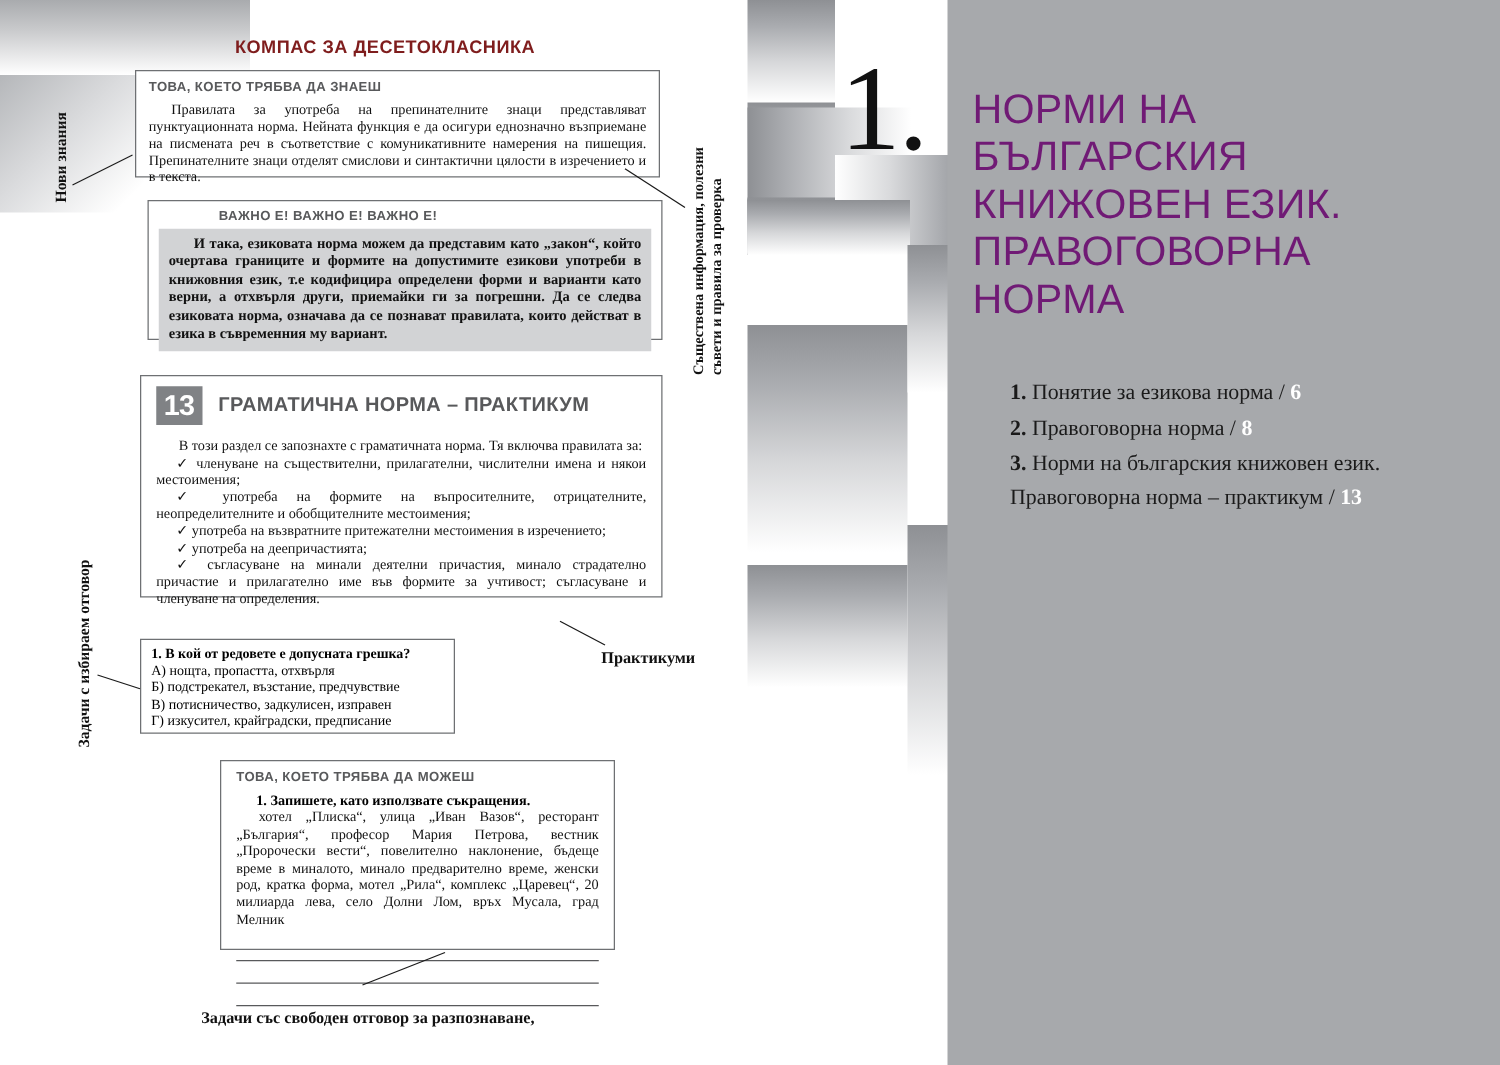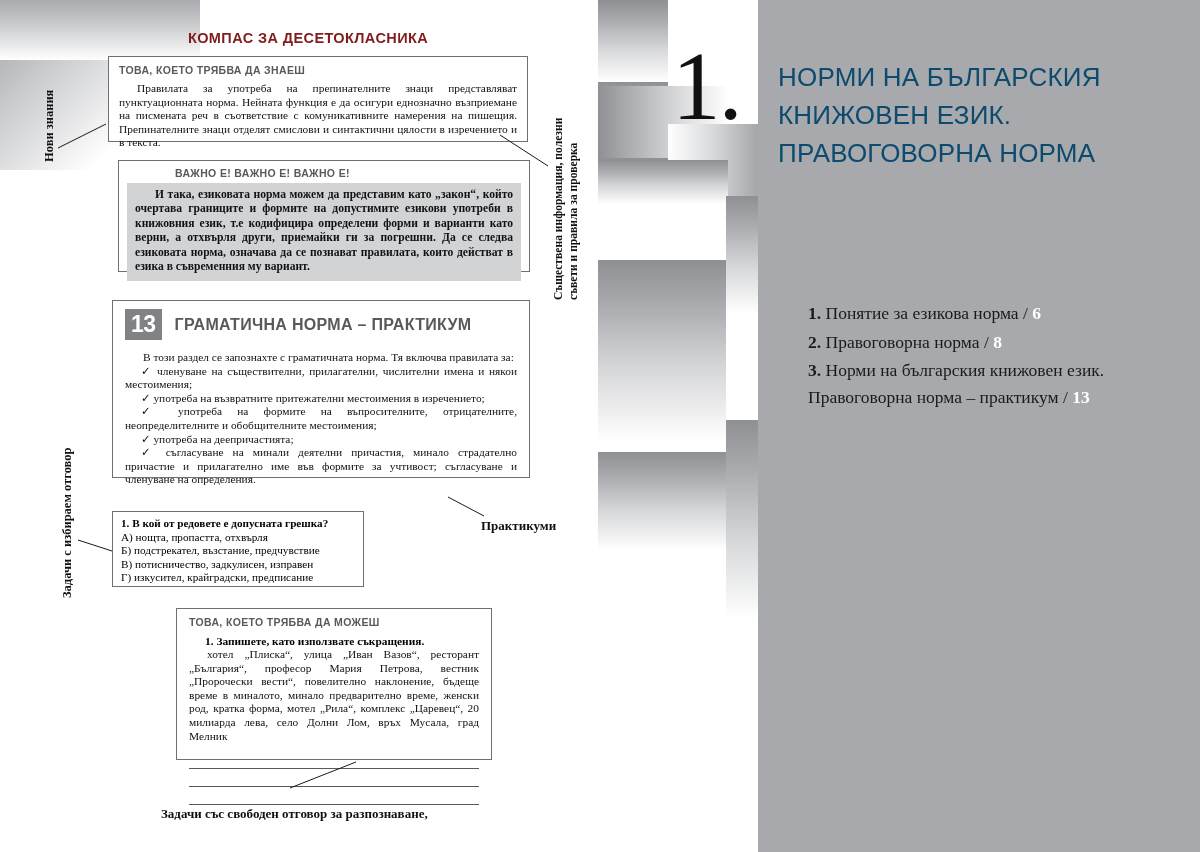--- a/index.html
+++ b/index.html
@@ -27,24 +27,24 @@
   .gb-h{background:linear-gradient(90deg,#8e9094 0%, #a9abaf 22%, #d9dadc 62%, #ffffff 100%);}
   
   .gb-hr{background:linear-gradient(90deg,#ffffff 0%, #d9dadc 40%, #a9abaf 78%, #8e9094 100%);}
 
   
   #right-panel{
     position:absolute;left:758px;top:0;width:442px;height:852px;
     background:#a7a9ac;
   }
   #chapter-title{
-    position:absolute;left:20px;top:58px;width:400px;
-    color:#0c4a6e;
+    position:absolute;left:20px;top:68px;width:400px;
+    color:#701a75;
     font-family:"Liberation Sans", sans-serif;
-    font-size:26px;line-height:38px;font-weight:400;letter-spacing:0.2px;
+    font-size:33px;line-height:38px;font-weight:400;letter-spacing:0.2px;
   }
   #toc{
     position:absolute;left:50px;top:300px;width:380px;
     font-family:"Liberation Serif", serif;
     color:#1a1a1a;font-size:17.5px;line-height:26.5px;
   }
   #toc .num{font-weight:bold;}
   #toc .pg{color:#ffffff;font-weight:bold;}
   #toc .row{margin-bottom:2px;}
 
@@ -206,22 +206,22 @@
   </div>
 
   <div class="box" id="box-praktikum">
     <div>
       <span id="badge13">13</span>
       <span id="praktikum-title">ГРАМАТИЧНА НОРМА – ПРАКТИКУМ</span>
     </div>
     <div id="praktikum-body" class="body-txt">
       <span class="ind">В този раздел се запознахте с граматичната норма. Тя включва правилата за:</span>
       <span class="li">членуване на съществителни, прилагателни, числителни имена и някои местоимения;</span>
+      <span class="li">употреба на формите на въпросителните, отрицателните, неопределителните и обобщителните местоимения;</span>
       <span class="li">употреба на възвратните притежателни местоимения в изречението;</span>
-      <span class="li">употреба на формите на въпросителните, отрицателните, неопределителните и обобщителните местоимения;</span>
       <span class="li">употреба на деепричастията;</span>
       <span class="li">съгласуване на минали деятелни причастия, минало страдателно причастие и прилагателно име във формите за учтивост; съгласуване и членуване на определения.</span>
     </div>
   </div>
 
   <div class="box" id="box-quiz">
     <span class="q">1. В кой от редовете е допусната грешка?</span>
     <span class="a">А) нощта, пропастта, отхвърля</span>
     <span class="a">Б) подстрекател, възстание, предчувствие</span>
     <span class="a">В) потисничество, задкулисен, изправен</span>

